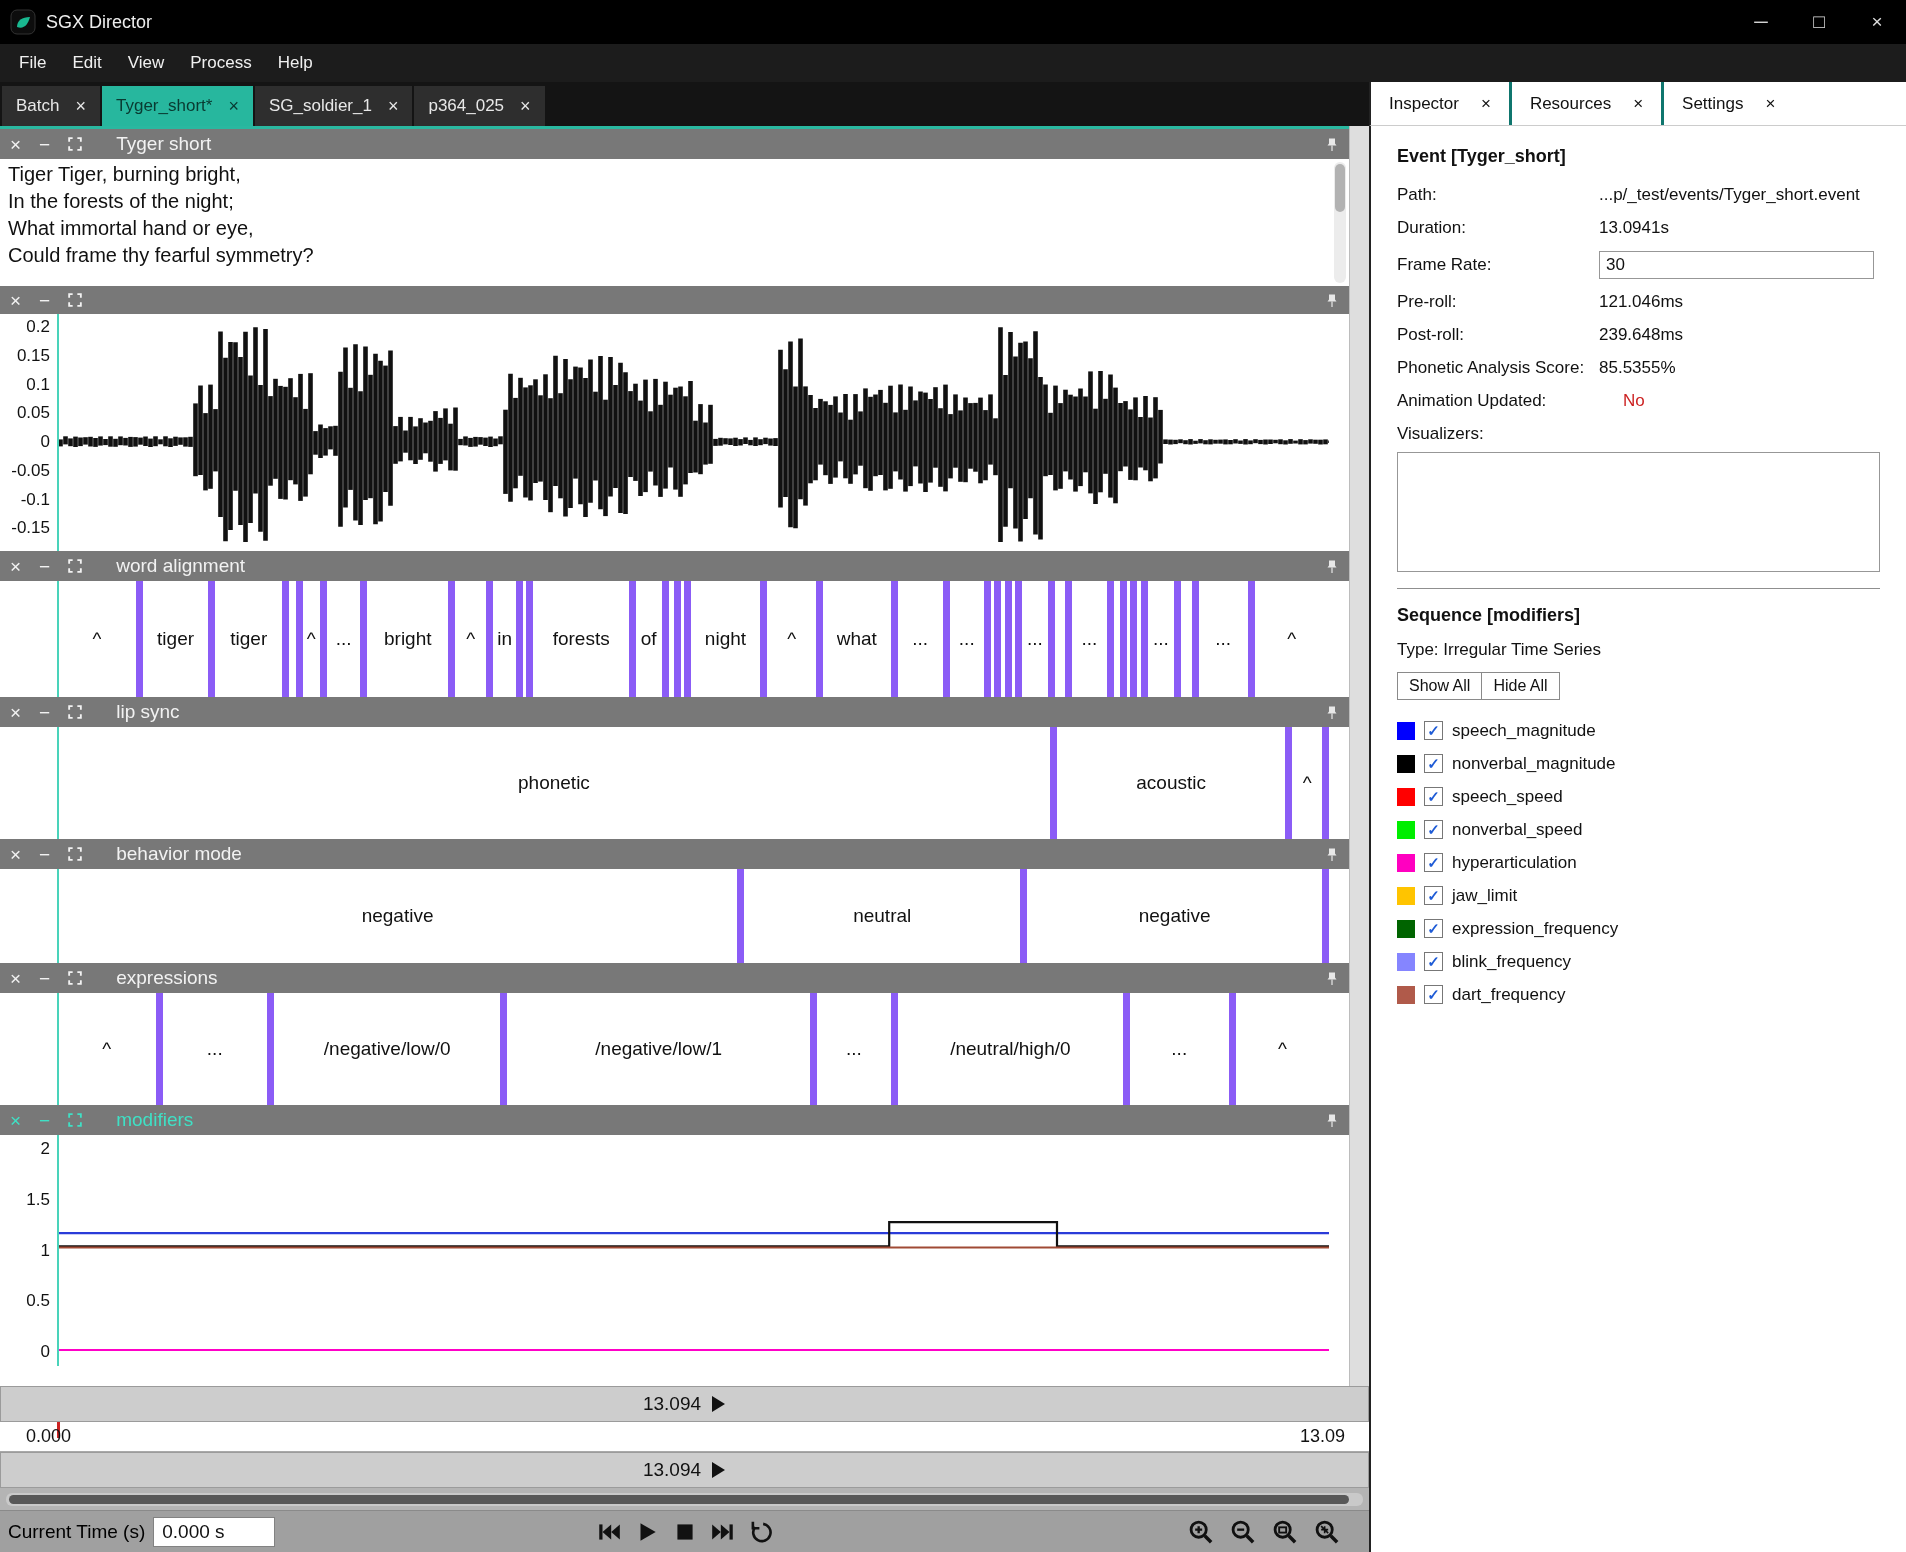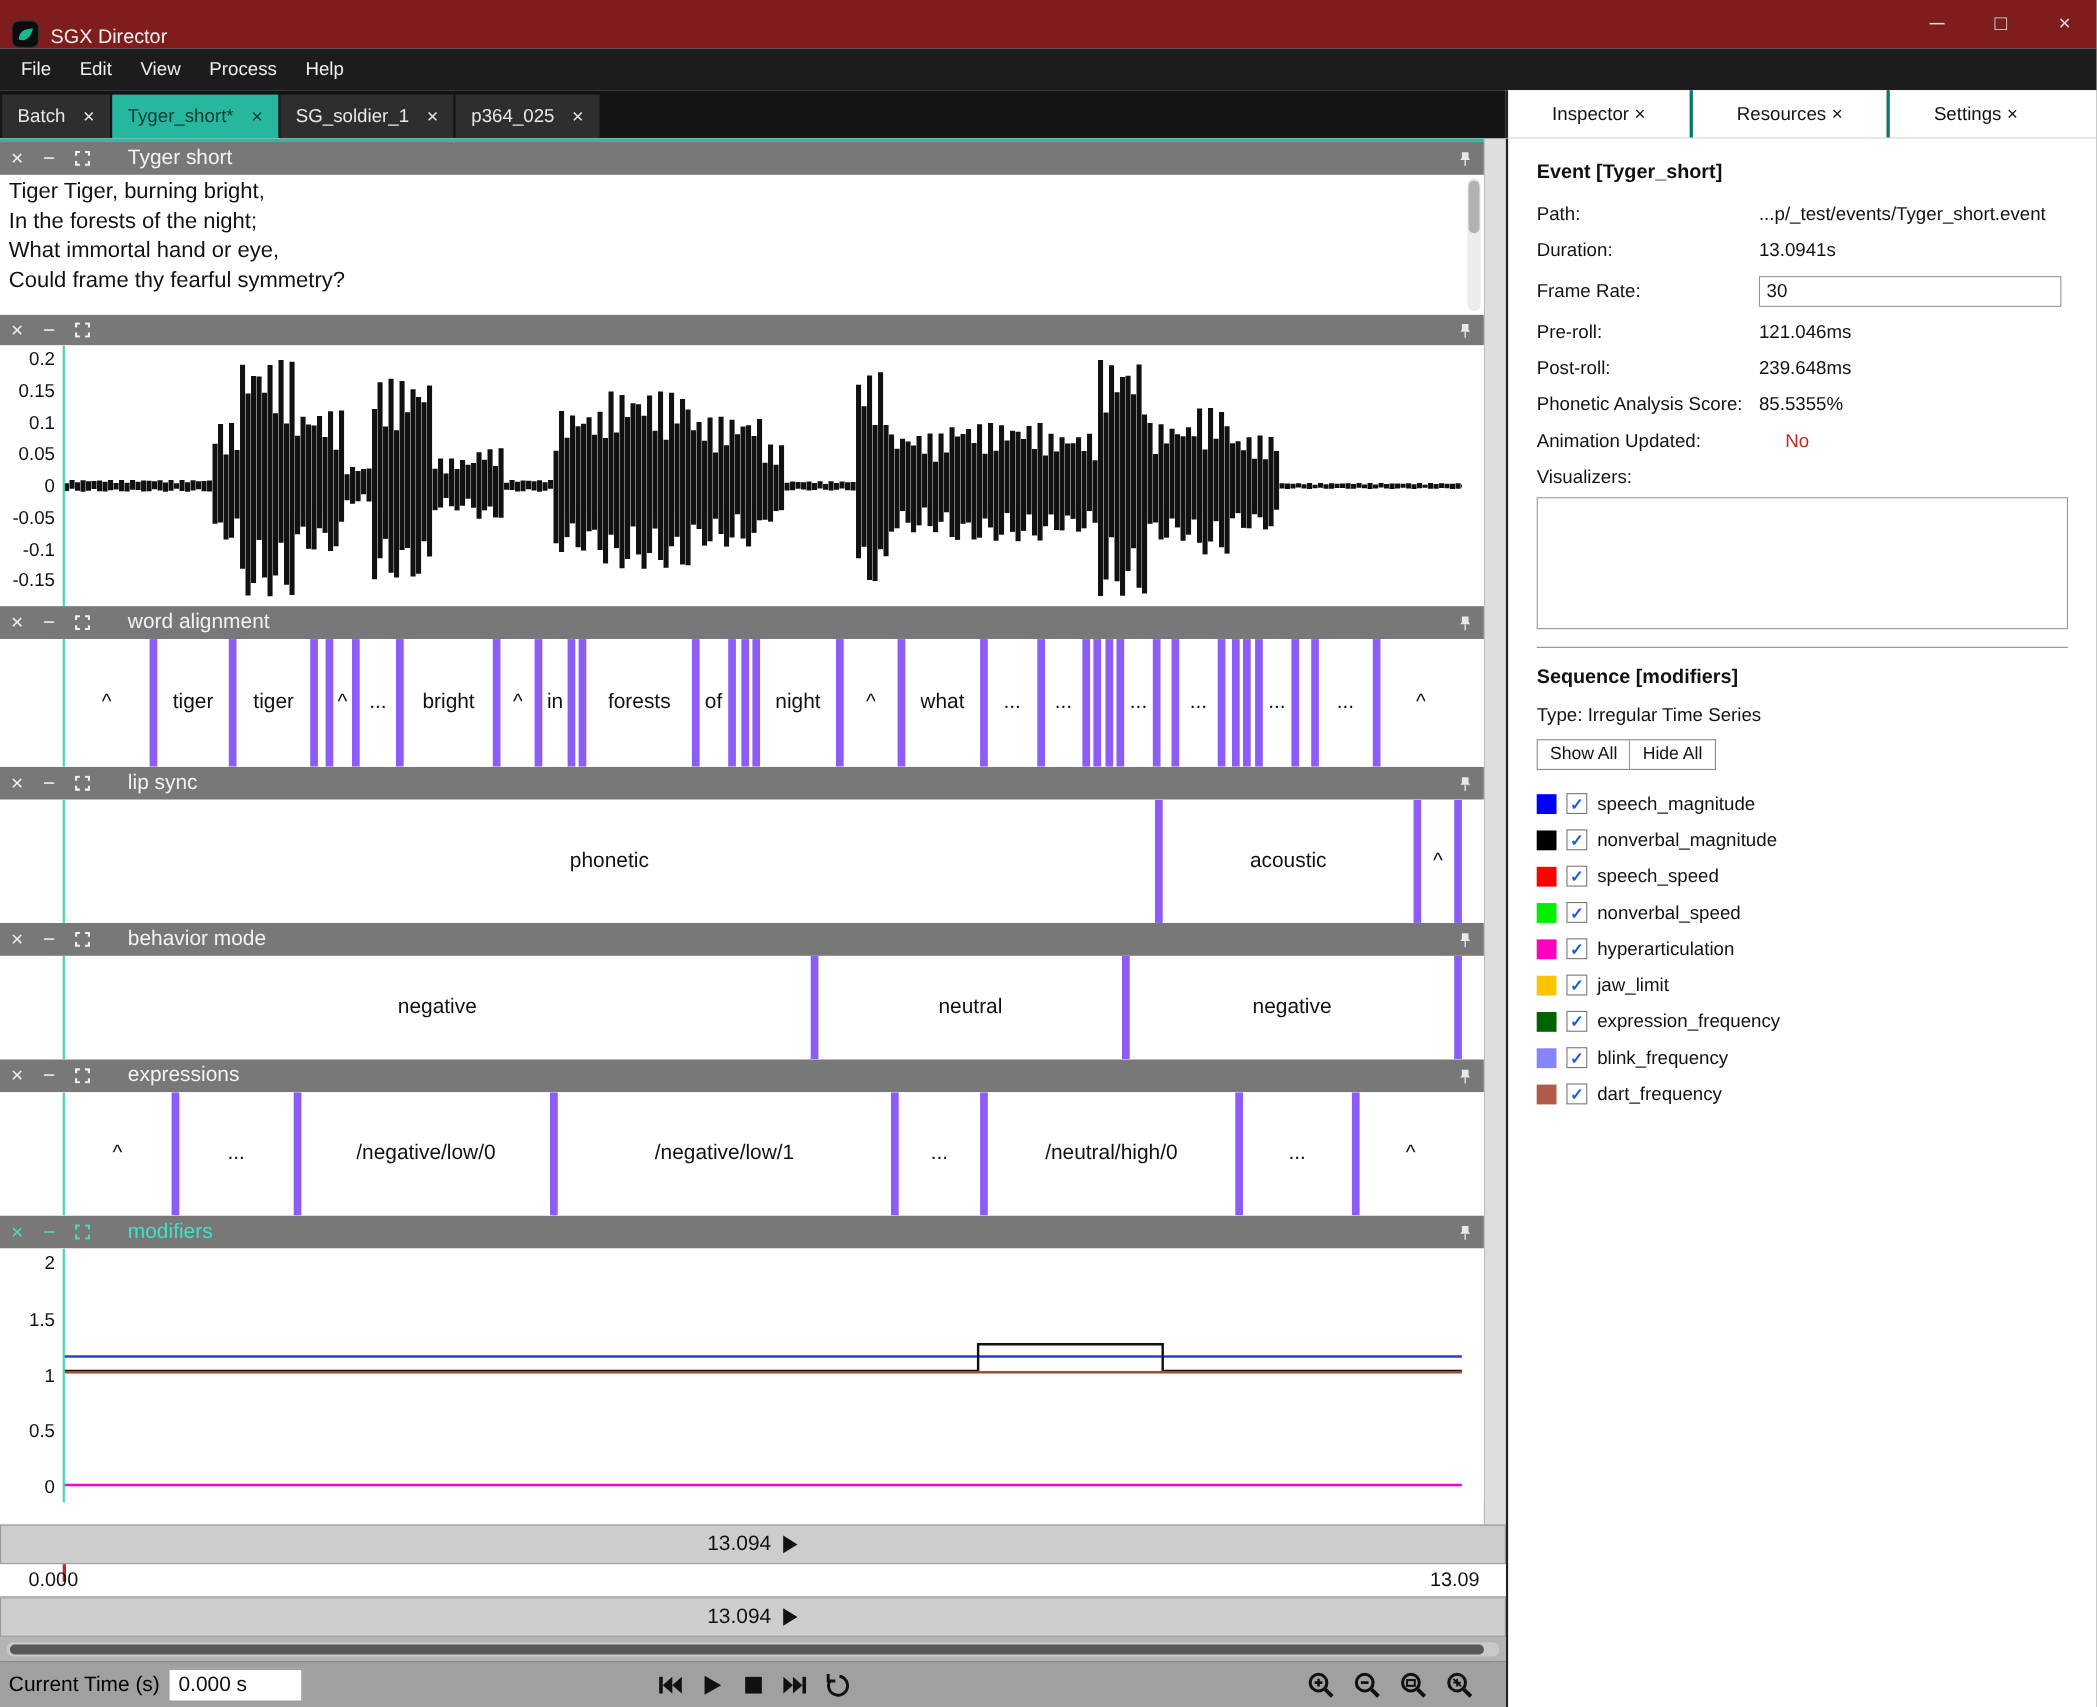--- a/index.html
+++ b/index.html
@@ -1,32 +1,32 @@
 <!DOCTYPE html>
 <html><head>
 <meta charset="utf-8">
 <style>
 *{box-sizing:border-box;margin:0;padding:0}
 html,body{width:1906px;height:1552px}
 body{font-family:"Liberation Sans",sans-serif;background:#2a2a2a;overflow:hidden}
 .window{width:1906px;height:1552px;display:flex;flex-direction:column;background:#fff}
-.titlebar{height:44px;background:#7f1d1d;display:flex;align-items:flex-end;color:#eee;flex:0 0 auto}
+.titlebar{height:44px;background:#000000;display:flex;align-items:center;color:#eee;flex:0 0 auto}
 .appicon{width:26px;height:26px;margin:0 10px}
 .apptitle{font-size:18px}
 .wcontrols{margin-left:auto;display:flex;height:100%}
 .wbtn{width:58px;display:flex;align-items:center;justify-content:center;font-size:19px;color:#ddd}
 .menubar{height:38px;background:#1c1c1c;display:flex;align-items:center;color:#f0f0f0;flex:0 0 auto;padding-left:6px}
 .menu-item{padding:0 13px;font-size:17px}
 .tabstrip{height:44px;display:flex;flex:0 0 auto}
 .doc-tabs{width:1369px;background:#141414;display:flex;align-items:flex-end;padding-left:2px;gap:2px}
 .dtab{height:40px;background:#2e2e2e;color:#e8e8e8;display:flex;align-items:center;padding:0 14px;font-size:17px;gap:16px}
 .dtab.active{background:#27b79e;color:#093a31}
 .dtab-x{font-size:18px}
 .side-tabs{flex:1;background:#fff;border-left:2px solid #222;display:flex;align-items:center;border-bottom:1px solid #ccc}
-.stab{display:flex;align-items:center;gap:5px;padding:0 40px;font-size:17px;height:100%;color:#111}
+.stab{display:flex;align-items:center;gap:22px;padding:0 18px;font-size:17px;height:100%;color:#111}
 .stab+.stab{border-left:3px solid #0f766e}
 .bodyrow{display:flex;flex:1;min-height:0}
 .main{width:1369px;background:#b4b4b4;display:flex;flex-direction:column}
 .panels-row{display:flex;height:1260px}
 .panels{width:1349px;border-top:3px solid #2ab8a0;background:#fff}
 .vscroll{width:20px;background:#dedede;border-left:1px solid #bcbcbc}
 .phead{height:30px;background:#787878;display:flex;align-items:center;padding:0 10px;color:#f2f2f2;gap:18px}
 .phead.small{height:28px}
 .ph-x,.ph-min{font-size:19px;line-height:1}
 .ph-exp{display:flex}

